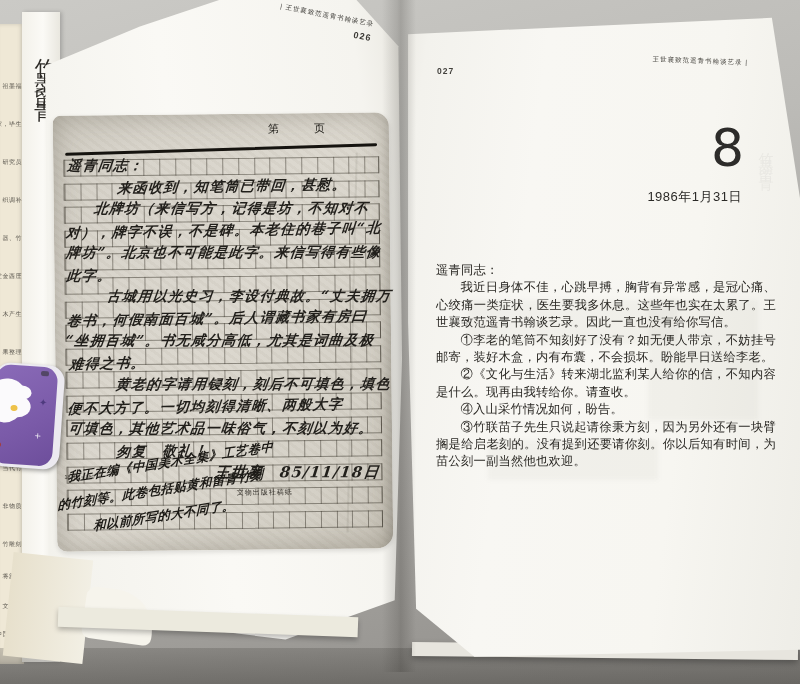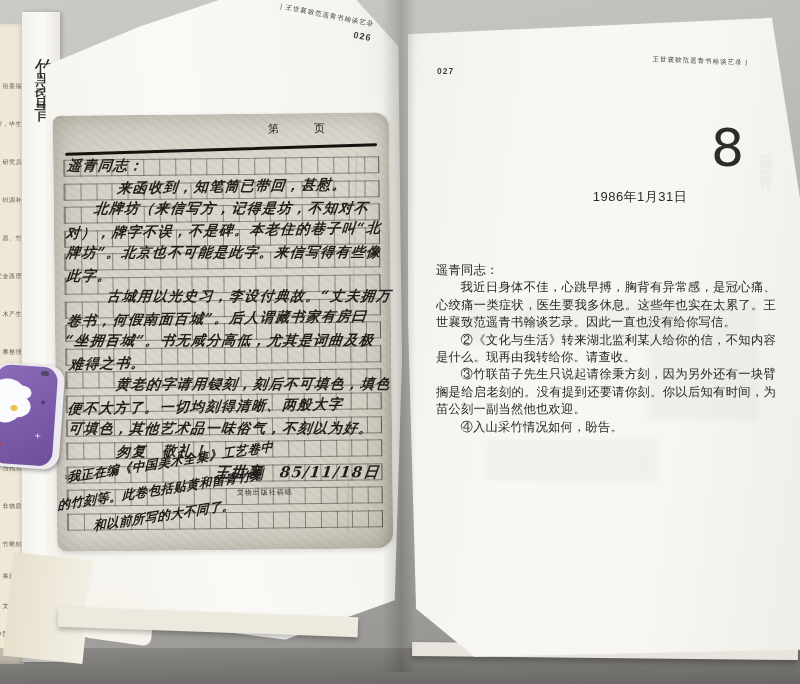--- a/index.html
+++ b/index.html
@@ -60,21 +60,21 @@
     transform:rotate(.6deg);box-shadow:0 3px 6px rgba(0,0,0,.3);z-index:4;}
   .page-right{position:absolute;left:398px;top:0;width:402px;height:684px;z-index:5;
     background:linear-gradient(97deg,#e9e7e1 0%,#f3f2ed 7%,#f8f7f3 32%,#f7f6f1 68%,#eeede7 100%);
     clip-path:polygon(2.5% 5%,93% 2.6%,100% 29%,100% 95%,19% 96%,4.5% 89%,2.5% 47%);
     box-shadow:0 8px 16px rgba(0,0,0,.28);}
   .rp-folio{position:absolute;left:39px;top:66px;font-size:8.5px;font-weight:bold;color:#44423e;letter-spacing:1px;}
   .rp-header{position:absolute;left:200px;top:56px;width:150px;text-align:right;font-size:6.5px;
     letter-spacing:1px;color:#46443f;transform:rotate(2deg);white-space:nowrap;}
   .rp-number{position:absolute;left:140px;top:118px;width:204px;text-align:right;
     font-family:"DejaVu Sans",sans-serif;font-size:52px;font-weight:500;letter-spacing:-2px;color:#2d2c2a;}
-  .rp-date{position:absolute;left:140px;top:188px;width:204px;text-align:center;font-size:13px;color:#2b2a27;letter-spacing:.5px;}
+  .rp-date{position:absolute;left:140px;top:188px;width:204px;text-align:right;font-size:13px;color:#2b2a27;letter-spacing:.5px;}
   .rp-body{position:absolute;left:38px;top:262px;width:340px;font-size:12.3px;line-height:17.4px;
     color:#292723;text-align:justify;letter-spacing:.2px;}
   .rp-body p{margin:0;text-indent:2em;}
   .rp-body p.noindent{text-indent:0;}
   .ghost{position:absolute;color:#6f6d68;opacity:.07;pointer-events:none;}
   .ghost-v{writing-mode:vertical-rl;font-family:"DejaVu Serif",serif;font-size:15px;letter-spacing:8px;}
   .smudge{position:absolute;background:rgba(110,108,102,.05);filter:blur(2px);pointer-events:none;}
 
   
   .edge1{position:absolute;left:58px;top:612px;width:300px;height:20px;background:#eceade;transform:rotate(2deg);z-index:2;box-shadow:0 3px 5px rgba(0,0,0,.25);}
@@ -196,21 +196,22 @@
     <div class="smudge" style="left:70px;top:300px;width:210px;height:44px"></div>
     <div class="smudge" style="left:250px;top:300px;width:110px;height:120px"></div>
     <div class="smudge" style="left:90px;top:440px;width:170px;height:40px"></div>
     <div class="rp-folio">027</div>
     <div class="rp-header">王世襄致范遥青书翰谈艺录 |</div>
     <div class="rp-number">8</div>
     <div class="rp-date">1986年1月31日</div>
     <div class="rp-body">
       <p class="noindent">遥青同志：</p>
       <p>我近日身体不佳，心跳早搏，胸背有异常感，是冠心痛、心绞痛一类症状，医生要我多休息。这些年也实在太累了。王世襄致范遥青书翰谈艺录。因此一直也没有给你写信。</p>
+      <p>①李老的笔筒不知刻好了没有？如无便人带京，不妨挂号邮寄，装好木盒，内有布囊，不会损坏。盼能早日送给李老。</p>
       <p>②《文化与生活》转来湖北监利某人给你的信，不知内容是什么。现再由我转给你。请查收。</p>
+      <p>④入山采竹情况如何，盼告。</p>
       <p>③竹联苗子先生只说起请徐秉方刻，因为另外还有一块臂搁是给启老刻的。没有提到还要请你刻。你以后知有时间，为苗公刻一副当然他也欢迎。</p>
-      <p>④入山采竹情况如何，盼告。</p>
     </div>
   </div>
 
   <div class="gutter"></div>
 
 </div>
 
 </body></html>

